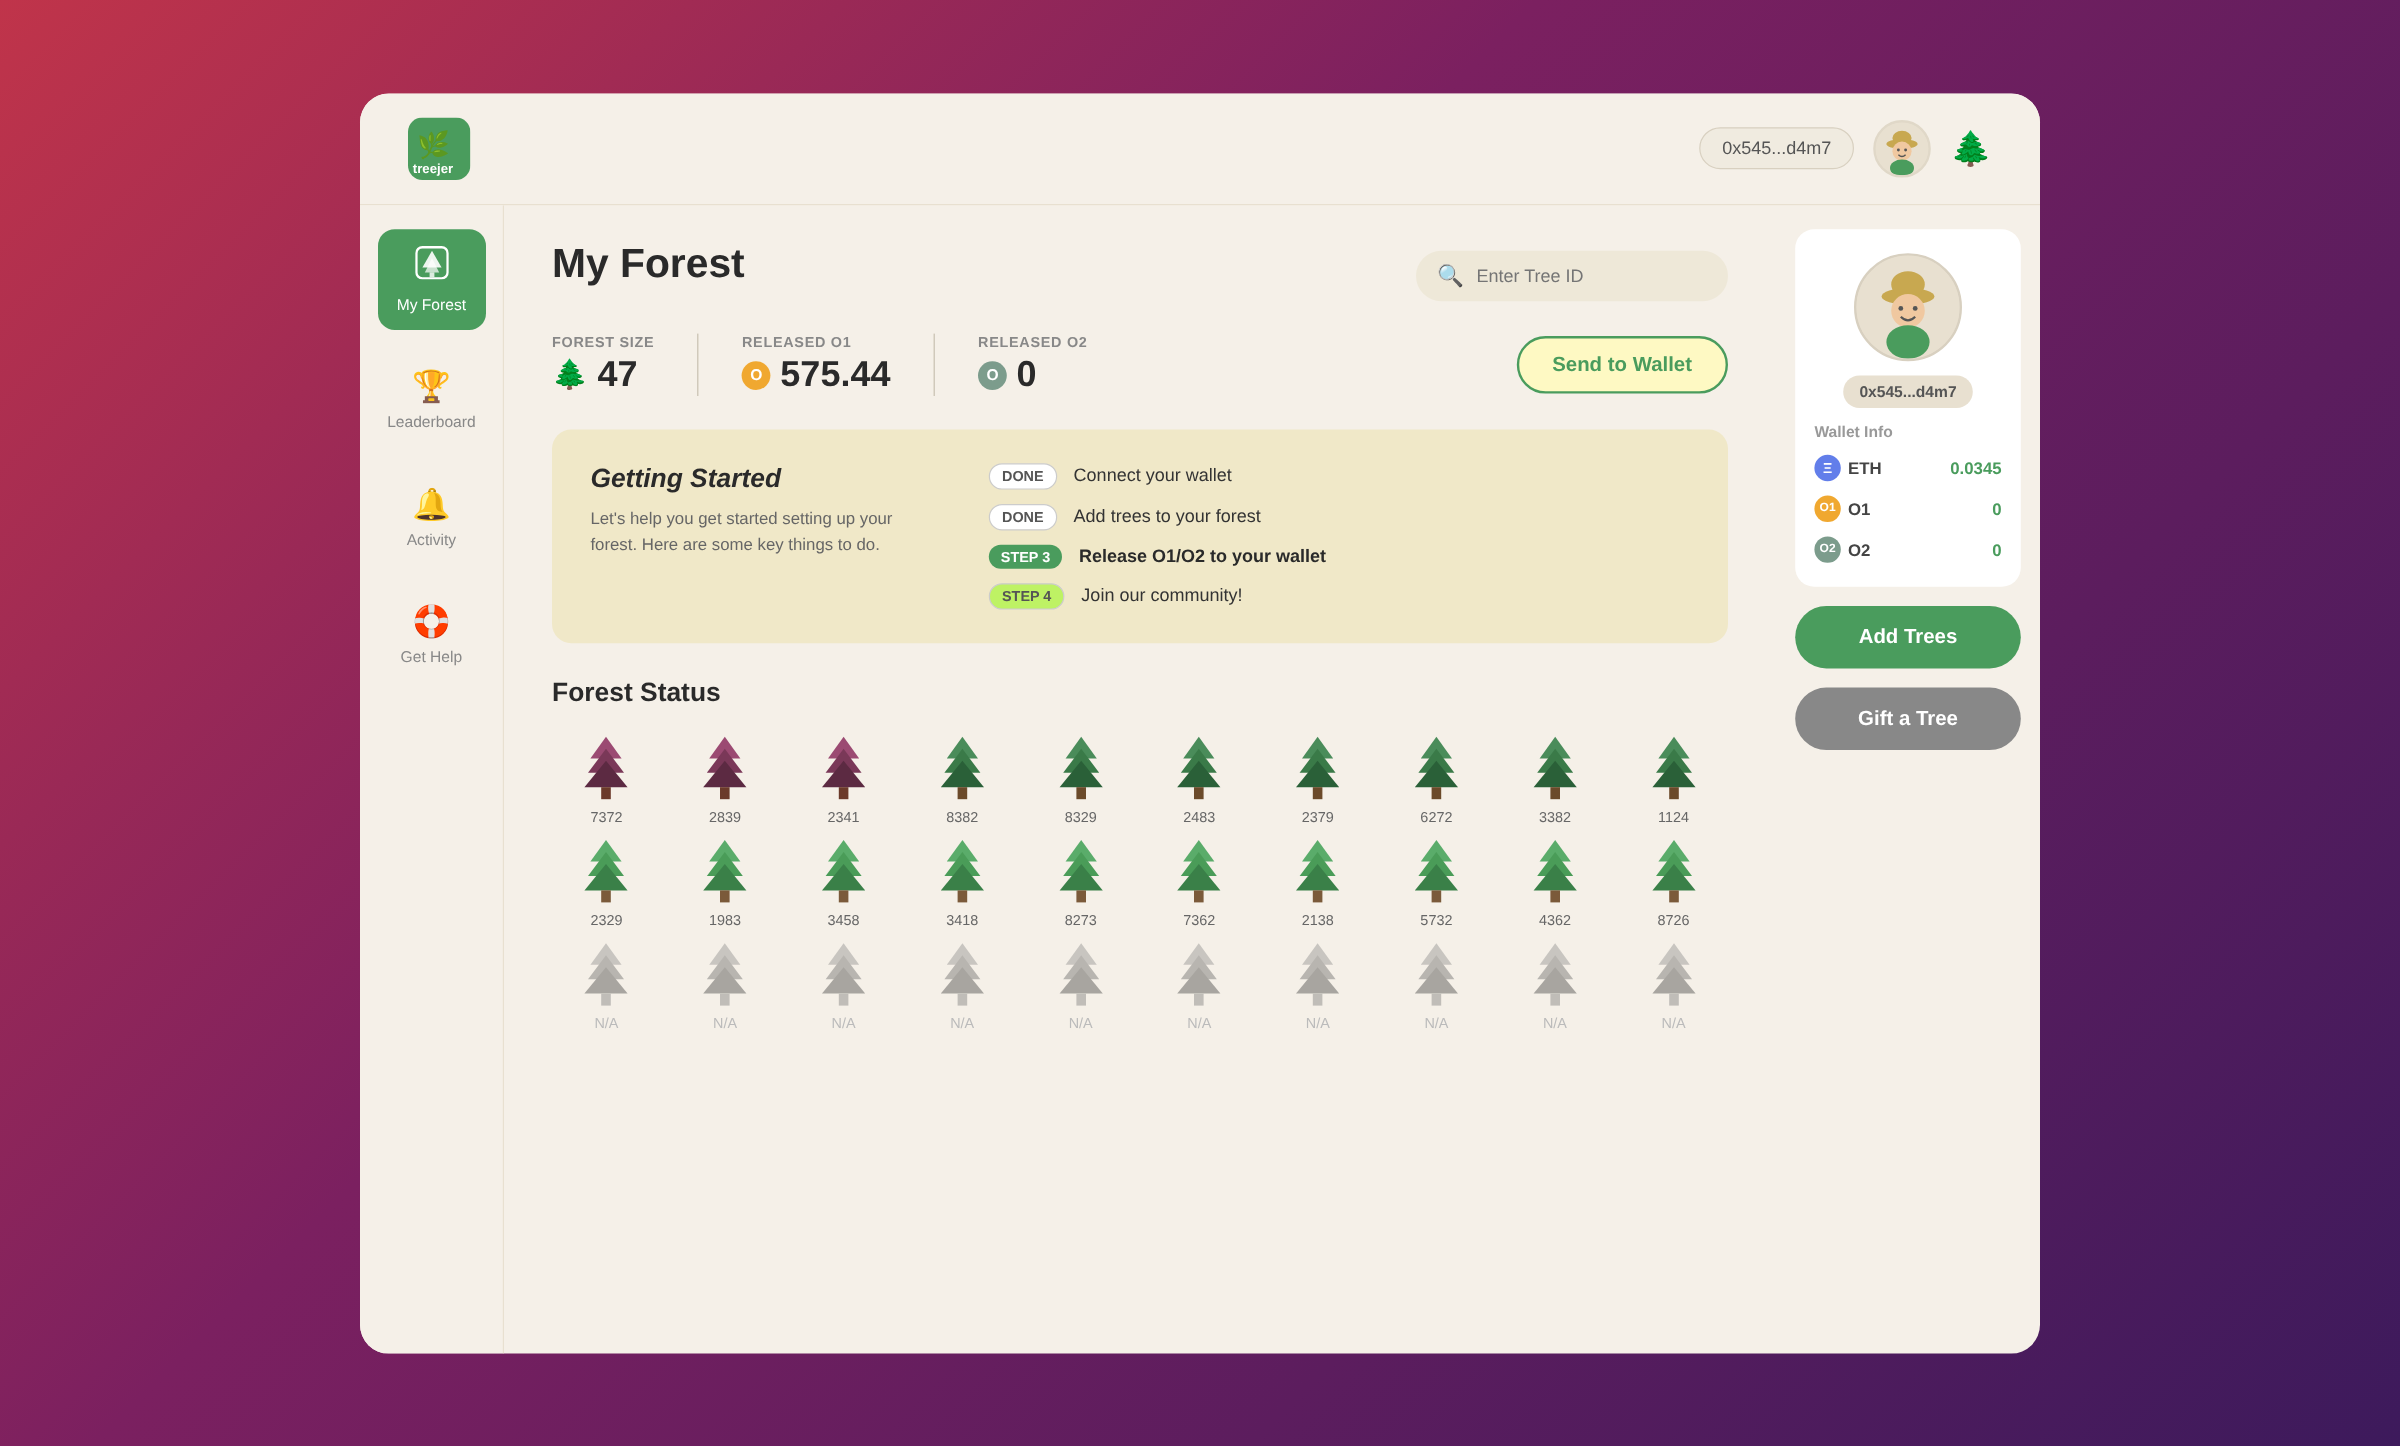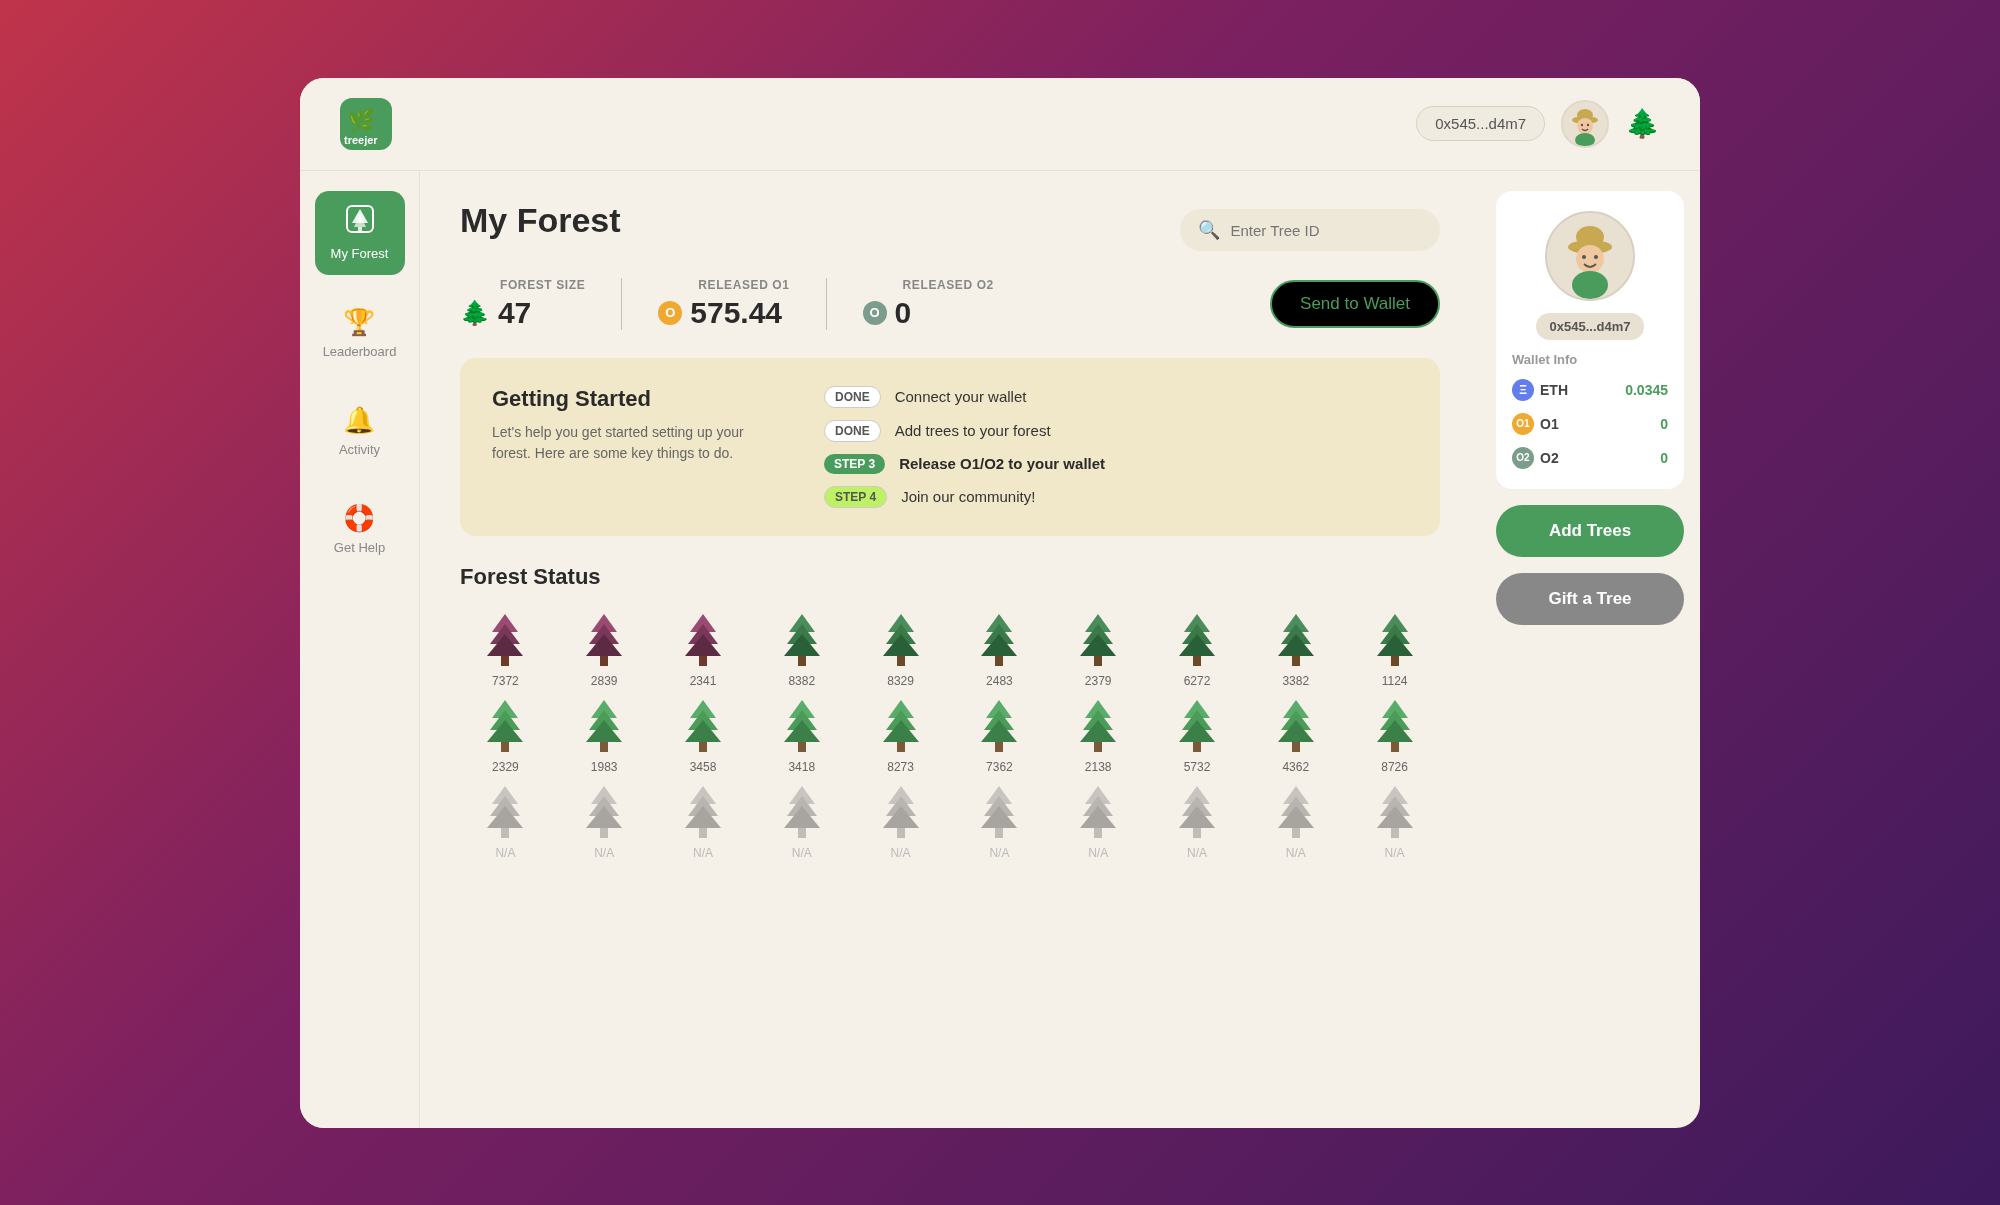--- a/index.html
+++ b/index.html
@@ -139,40 +139,39 @@
       border-right: 1px solid #c8c0b0;
     }
     .stat-item:last-of-type {
       border-right: none;
     }
     .stat-label {
       font-size: 12px;
       font-weight: 700;
       color: #888;
       letter-spacing: 0.05em;
-      margin-left: 40px;
     }
     .stat-value {
       display: flex;
       align-items: center;
       gap: 8px;
       font-size: 30px;
       font-weight: 700;
       color: #2a2a2a;
     }
     .stat-value .stat-icon { font-size: 24px; }
     .send-wallet-btn {
       margin-left: auto;
-      background: #000000;
+      background: #fef9c3;
       border: 2px solid #4a9c5d;
       color: #4a9c5d;
       border-radius: 28px;
       padding: 12px 28px;
       font-size: 17px;
-      font-weight: 400;
+      font-weight: 700;
       cursor: pointer;
     }
     
     .search-bar {
       display: flex;
       align-items: center;
       background: #eee8d8;
       border-radius: 24px;
       padding: 10px 18px;
       gap: 10px;
@@ -196,20 +195,21 @@
       display: flex;
       gap: 40px;
       margin-bottom: 28px;
     }
     .gs-left { flex: 1; }
     .gs-title {
       font-size: 22px;
       font-weight: 700;
       color: #2a2a2a;
       margin-bottom: 10px;
+      font-style: italic;
     }
     .gs-desc {
       font-size: 14px;
       color: #666;
       line-height: 1.5;
     }
     .gs-steps {
       flex: 2;
       display: flex;
       flex-direction: column;

